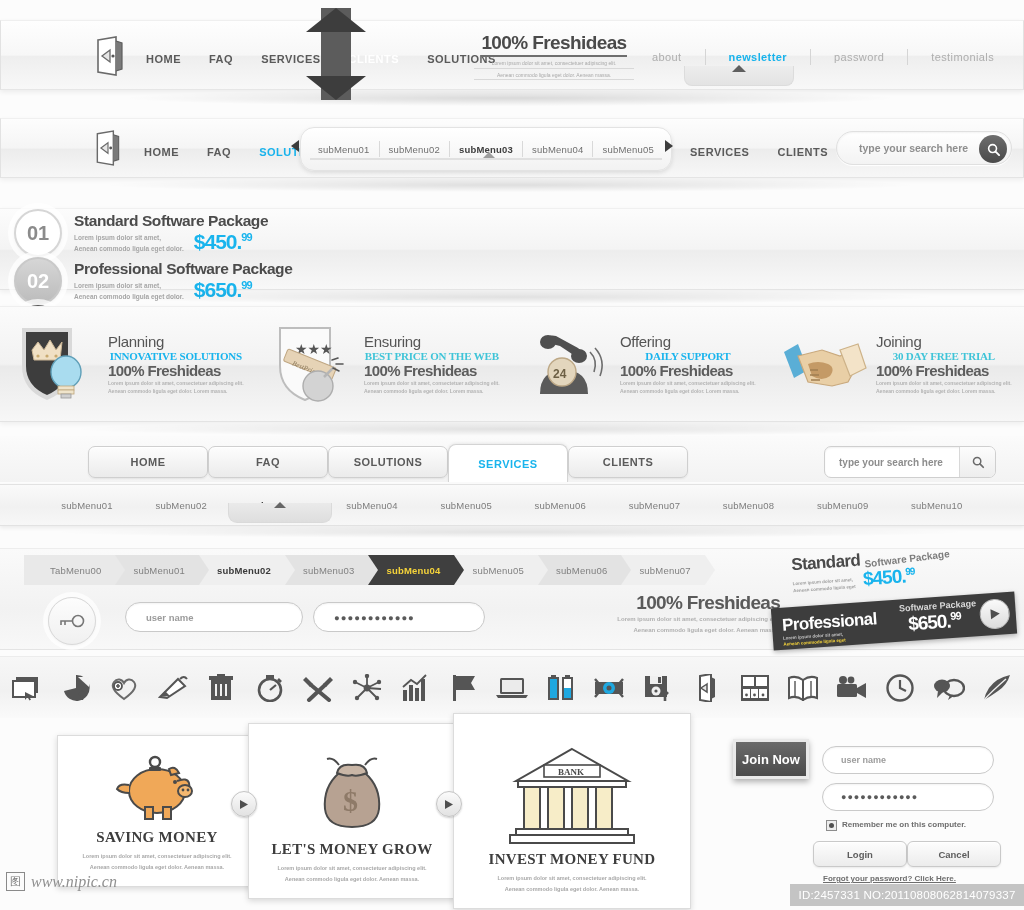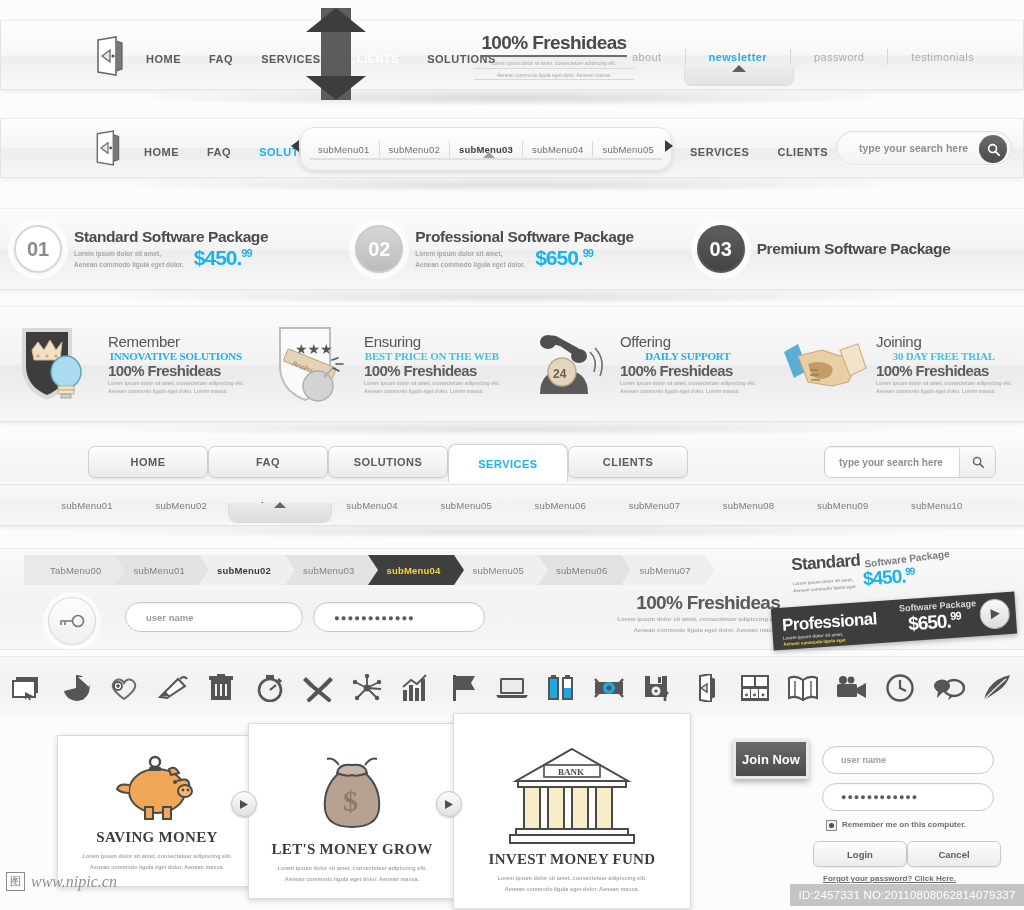--- a/index.html
+++ b/index.html
@@ -33,21 +33,21 @@
   .dooricon{position:absolute;left:92px;top:36px;width:36px;height:40px;}
   .nav1{position:absolute;left:132px;top:47px;display:flex;gap:0;align-items:center;}
   .nav1 a{ padding:6px 14px; }
   .nav1 a.active{ color:#fff; }
   .bigarrow{position:absolute;left:296px;top:4px;width:80px;height:100px;}
   .brand{position:absolute;left:474px;top:32px;width:160px;text-align:center;}
   .brand .b1{font-size:19px;font-weight:bold;color:#4a4a4a;letter-spacing:-.6px;
      border-bottom:2px solid #6d6d6d;padding-bottom:1px;display:inline-block;}
   .brand .b2{font-size:5px;color:#a9a9a9;line-height:1.5;margin-top:3px;
      border-bottom:1px solid #d8d8d8;}
-  .nav1b{position:absolute;left:610px;top:47px;display:flex;align-items:center;gap:1px;}
+  .nav1b{position:absolute;left:630px;top:47px;display:flex;align-items:center;gap:1px;}
   .nav1b a{font-size:11px;color:#aeaeae;padding:4px 22px;font-weight:normal;letter-spacing:.4px;}
   .nav1b a.on{color:#18b3ec;font-weight:bold;}
   .nav1b .sep{width:1px;height:16px;background:#d5d5d5;}
   .tooltipnub{position:absolute;left:684px;top:66px;width:110px;height:20px;
      background:linear-gradient(to bottom,#ededed,#e3e3e3);
      border-radius:0 0 8px 8px;border:1px solid #dcdcdc;border-top:none;}
   .tooltipnub:after{content:"";position:absolute;left:50%;top:-1px;margin-left:-7px;
      border-left:7px solid transparent;border-right:7px solid transparent;border-bottom:7px solid #5f5f5f;}
 
   
@@ -81,21 +81,21 @@
     background:linear-gradient(to bottom,#fff,#f3f3f3);border-radius:17px;
     border:1px solid #e0e0e0;box-shadow:inset 0 1px 2px rgba(0,0,0,.05),0 1px 1px #fff;}
   .searchpill .ph{position:absolute;left:22px;top:10px;font-size:10.5px;color:#8e8e8e;font-weight:bold;}
   .searchpill .mag{position:absolute;right:4px;top:3px;width:28px;height:28px;border-radius:50%;
     background:linear-gradient(to bottom,#6d6d6d,#4a4a4a);display:flex;align-items:center;justify-content:center;}
 
   
   .row3{position:absolute;left:0;top:208px;width:1024px;height:82px;
     background:linear-gradient(to bottom,#fcfcfc 0%,#f4f4f4 50%,#ededed 52%,#f8f8f8 100%);
     border-top:1px solid #f0f0f0;border-bottom:1px solid #e4e4e4;
-    box-shadow:0 2px 5px rgba(0,0,0,.06);display:flex;}
+    box-shadow:0 2px 5px rgba(0,0,0,.06);display:flex;flex-direction:column;}
   .row3shadow{position:absolute;left:90px;top:290px;width:840px;height:14px;
     background:radial-gradient(ellipse at center, rgba(0,0,0,.11) 0%, rgba(0,0,0,0) 72%);}
   .pkg{flex:1;display:flex;align-items:center;padding-left:14px;}
   .badge{width:48px;height:48px;border-radius:50%;display:flex;align-items:center;
     justify-content:center;font-size:20px;font-weight:bold;flex:none;margin-right:12px;
     box-shadow:0 0 0 6px rgba(255,255,255,.75), 0 1px 3px rgba(0,0,0,.18);}
   .badge.b1{background:#fff;color:#8b8b8b;border:2px solid #d6d6d6;}
   .badge.b2{background:linear-gradient(to bottom,#d6d6d6,#bcbcbc);color:#fff;border:2px solid #c9c9c9;}
   .badge.b3{background:linear-gradient(to bottom,#5e5e5e,#444);color:#fff;border:2px solid #585858;}
   .pkg h3{font-size:15.5px;font-weight:bold;color:#4b4b4b;letter-spacing:-.4px;white-space:nowrap;}
@@ -392,21 +392,21 @@
         <path d="M22 30 L28 22 L34 30 L40 20 L46 30 L52 22 L50 40 L24 40 Z" fill="#f0e0c4" stroke="#cbb695" stroke-width="1"></path>
         <circle cx="28" cy="36" r="1.6" fill="#c8a96f"></circle>
           <circle cx="37" cy="36" r="1.6" fill="#c8a96f"></circle>
           <circle cx="46" cy="36" r="1.6" fill="#c8a96f"></circle>
         <ellipse cx="56" cy="52" rx="15" ry="16" fill="#a9dcef" stroke="#5f9fb8" stroke-width="1.4"></ellipse>
         <rect x="48" y="66" width="16" height="4" fill="#efe4cb" stroke="#bda57c" stroke-width=".8"></rect>
         <rect x="48" y="70" width="16" height="4" fill="#efe4cb" stroke="#bda57c" stroke-width=".8"></rect>
         <rect x="51" y="74" width="10" height="4" fill="#cfcfcf" stroke="#9a9a9a" stroke-width=".8"></rect>
       </svg>
       <div class="ftxt">
-        <h4>Remember</h4>
+        <h4>Planning</h4>
         <div class="sub" style="color:#19b4ed">INNOVATIVE SOLUTIONS</div>
         <div class="fresh">100% Freshideas</div>
         <div class="tiny">Lorem ipsum dolor sit amet, consectetuer adipiscing elit.</div>
         <div class="tiny">Aenean commodo ligula eget dolor. Lorem massa.</div>
       </div>
     </div>
 
     <div class="feat">
       <svg width="92" height="88" viewBox="0 0 92 88">
         <path d="M14 8 L64 8 L64 46 Q64 70 39 80 Q14 70 14 46 Z" fill="#fafafa" stroke="#bdbdbd" stroke-width="2"></path>

